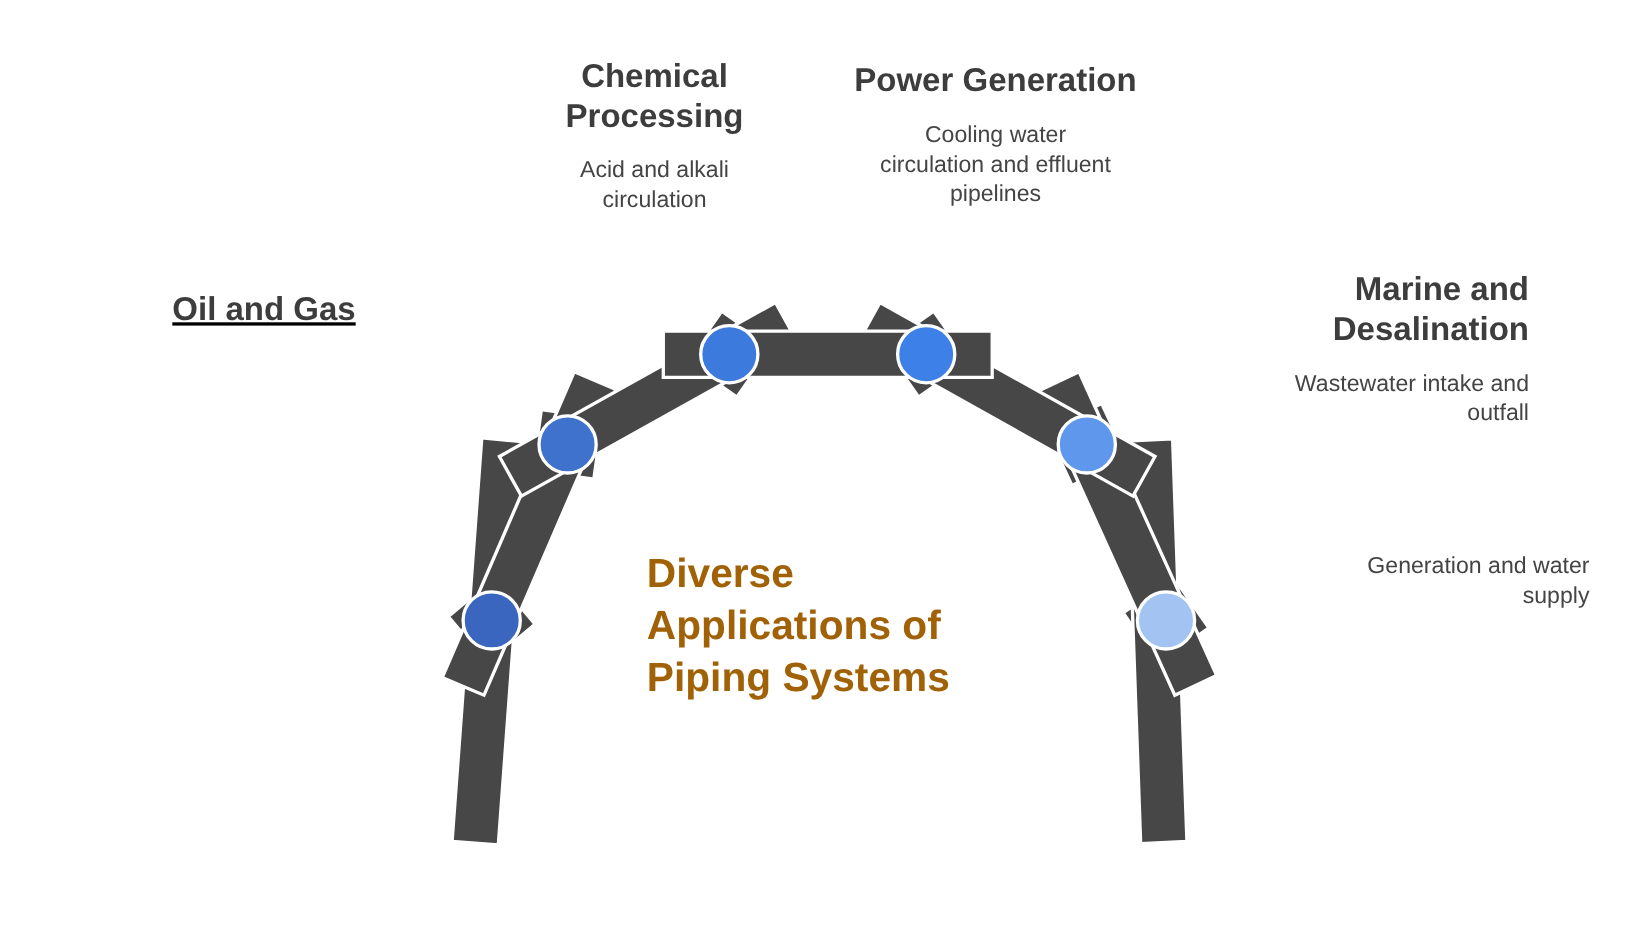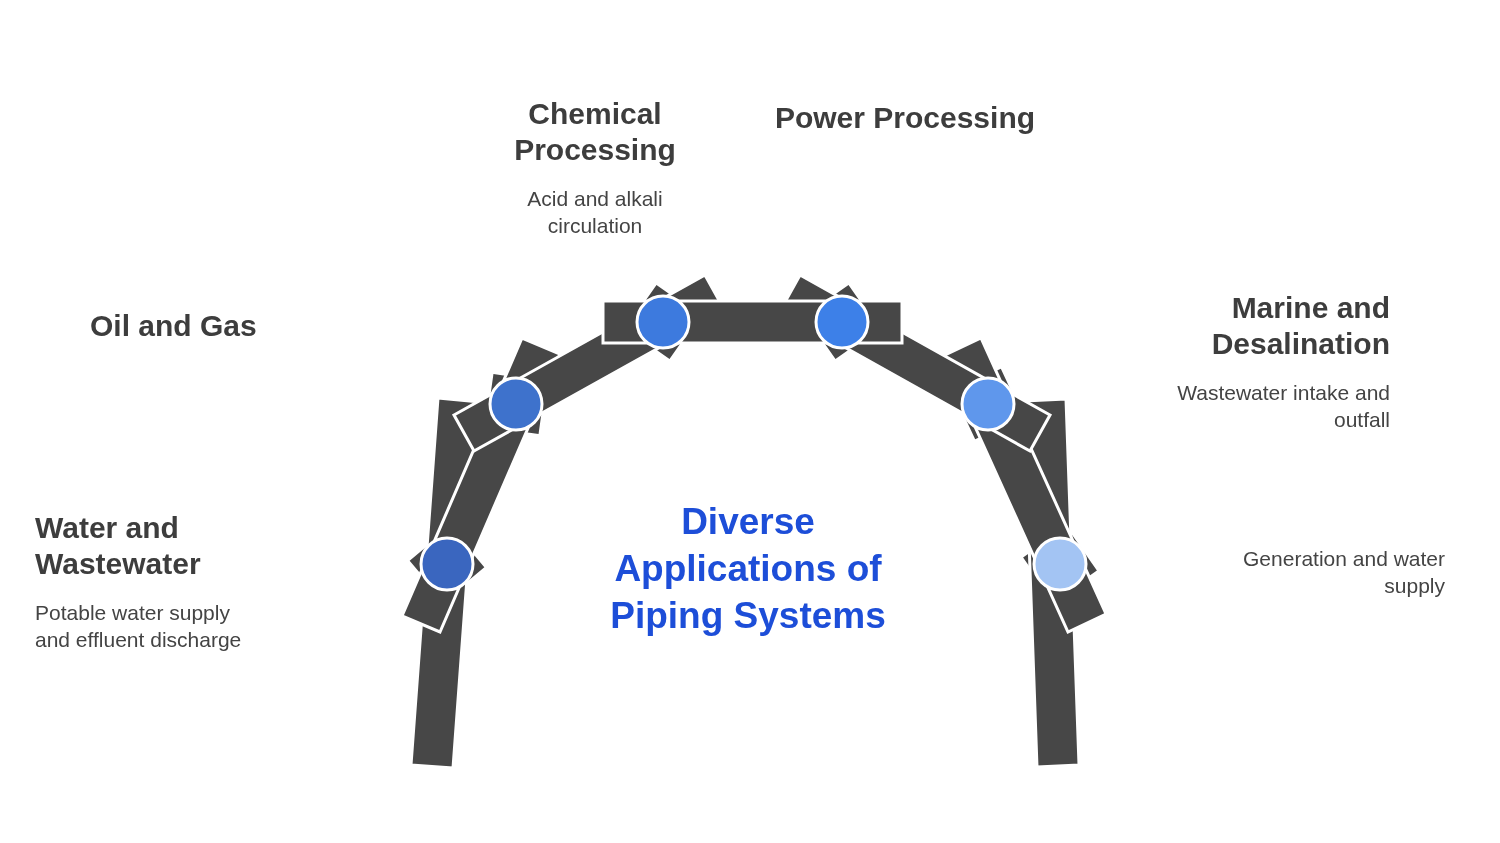--- a/index.html
+++ b/index.html
@@ -14,47 +14,46 @@
   .arch-svg { position: absolute; left: 0; top: 0; }
   .arch-svg polygon, .arch-svg rect {
     stroke: #ffffff;
     stroke-width: 3;
     stroke-linejoin: miter;
   }
   .arch-svg circle {
     stroke: #ffffff;
     stroke-width: 3;
   }
-  .cat { position: absolute; margin-top: 44px; }
+  .cat { position: absolute; }
   .cat h2 {
     font-size: 30px;
     font-weight: bold;
     color: #3d3d3d;
     line-height: 36px;
     margin: 0;
     white-space: pre-line;
   }
   .cat p {
     font-size: 21px;
     color: #444444;
     line-height: 27px;
     margin: 17px 0 0 0;
     white-space: pre-line;
   }
   .align-center { text-align: center; }
-  .align-right  { text-align: left; }
+  .align-right  { text-align: center; text-decoration: underline; }
   .align-left   { text-align: right; }
   .center-title {
     position: absolute;
     left: 588px; top: 498px; width: 320px;
     font-size: 37px;
     font-weight: bold;
-    color: #1d4ed8;
+    color: #a16207;
     line-height: 47px;
-    text-align: center;
     white-space: pre-line;
   }
   .pos-chemical    { left: 445px;  top: 52px;  width: 300px; }
   .pos-power       { left: 755px;  top: 56px;  width: 300px; }
   .pos-oil         { left: 90px;   top: 264px; width: 300px; }
   .pos-marine      { left: 1110px; top: 246px; width: 280px; }
   .pos-water       { left: 35px;   top: 466px; width: 300px; }
   .pos-agriculture { left: 1185px; top: 484px; width: 260px; }
 </style>
 </head>
@@ -88,40 +87,37 @@
   </svg>
 
   <div class="cat pos-chemical align-center">
     <h2>Chemical
 Processing</h2>
     <p>Acid and alkali
 circulation</p>
   </div>
 
   <div class="cat pos-power align-center">
-    <h2>Power Processing</h2>
+    <h2>Power Generation</h2>
+    <p>Cooling water
+circulation and effluent
+pipelines</p>
   </div>
 
   <div class="cat pos-oil align-right">
     <h2>Oil and Gas</h2>
   </div>
 
   <div class="cat pos-marine align-left">
     <h2>Marine and
 Desalination</h2>
     <p>Wastewater intake and
 outfall</p>
   </div>
 
-  <div class="cat pos-water align-right">
-    <h2>Water and
-Wastewater</h2>
-    <p>Potable water supply
-and effluent discharge</p>
-  </div>
 
   <div class="cat pos-agriculture align-left">
     <p>Generation and water
 supply</p>
   </div>
 
   <div class="center-title">Diverse
 Applications of
 Piping Systems</div>
 

